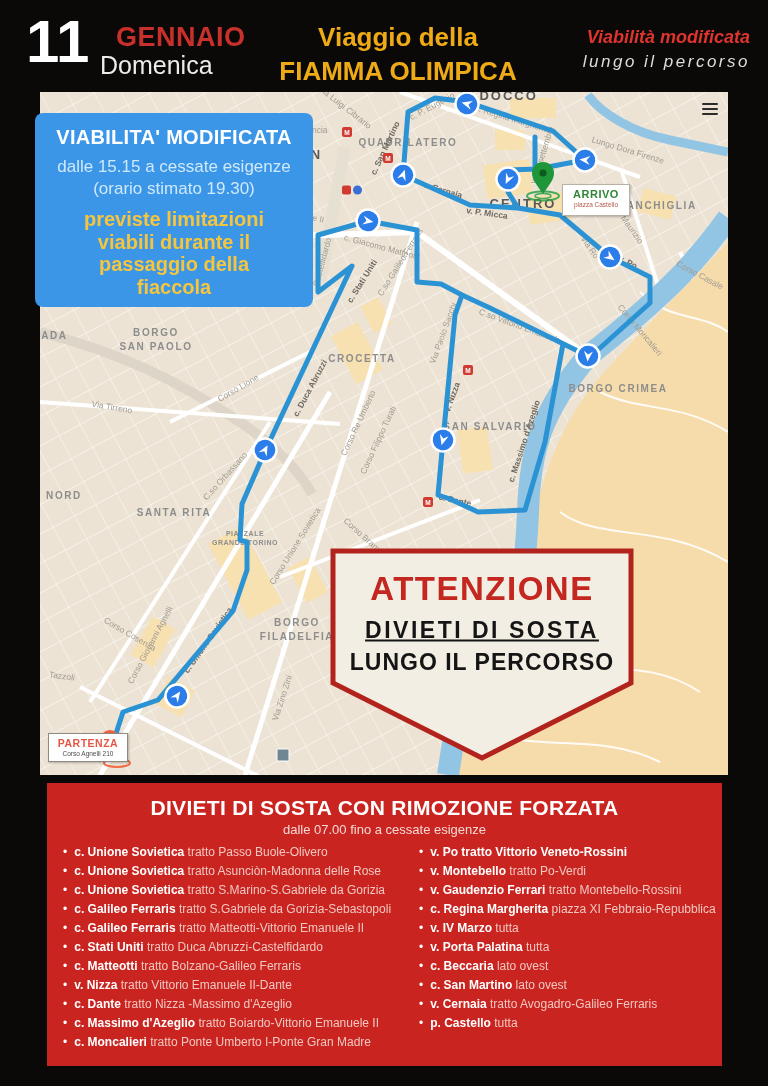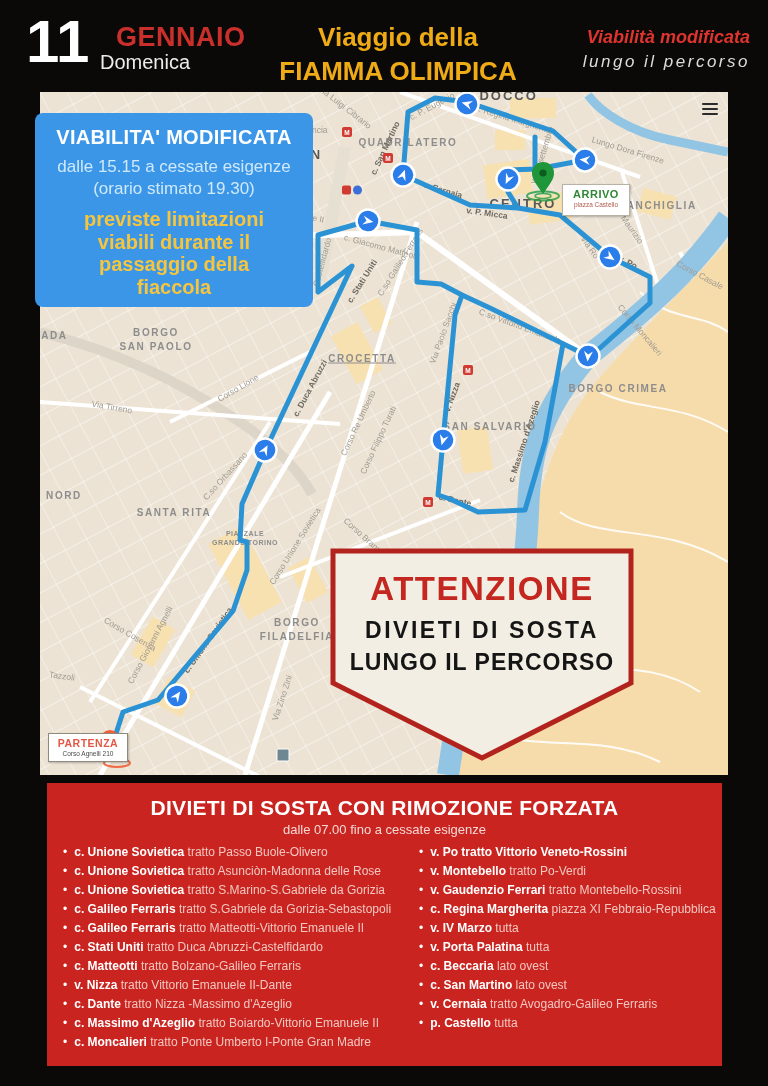--- a/index.html
+++ b/index.html
@@ -2,21 +2,21 @@
 <html><head>
 <meta charset="utf-8">
 <style>
   html,body{margin:0;padding:0;background:#0b0907;}
   body{width:768px;height:1086px;position:relative;overflow:hidden;
        font-family:"Liberation Sans","DejaVu Sans",sans-serif;}
   
   .hdr{position:absolute;left:0;top:0;width:768px;height:92px;background:#0b0907;}
   .day{position:absolute;left:26px;top:12px;font-size:60px;font-weight:700;color:#fff;line-height:1;}
   .month{position:absolute;left:116px;top:22px;font-size:27px;font-weight:700;color:#c9302c;letter-spacing:.5px;}
-  .weekday{position:absolute;left:100px;top:51px;font-size:20px;font-weight:400;color:#ececec;}
+  .weekday{position:absolute;left:100px;top:51px;font-size:25px;font-weight:400;color:#ececec;}
   .ctitle{position:absolute;left:398px;top:22px;transform:translateX(-50%);text-align:center;color:#efab16;white-space:nowrap;}
   .ctitle .l1{font-size:26px;font-weight:700;display:block;}
   .ctitle .l2{font-size:26px;font-weight:800;display:block;margin-top:3px;}
   .rtitle{position:absolute;right:18px;top:27px;text-align:right;font-style:italic;white-space:nowrap;}
   .rtitle .l1{display:block;font-size:18px;font-weight:700;color:#dd342e;}
   .rtitle .l2{display:block;font-size:17px;font-weight:400;color:#dcdcdc;letter-spacing:2.5px;margin-top:4px;}
   
   #map{position:absolute;left:40px;top:92px;width:688px;height:683px;background:#ece3d4;overflow:visible;}
   #map .clip{position:absolute;inset:0;overflow:hidden;}
   #map svg{position:absolute;left:0;top:0;}
@@ -38,21 +38,21 @@
   
   .infobox{position:absolute;left:-5px;top:21px;width:278px;height:194px;background:#3b96e8;border-radius:8px;
            z-index:5;text-align:center;color:#fff;}
   .infobox .t{font-size:20px;font-weight:800;margin-top:13px;letter-spacing:.3px;}
   .infobox .s1{font-size:17px;color:#cfe9fb;margin-top:8px;}
   .infobox .s2{font-size:17px;color:#cfe9fb;margin-top:2px;}
   .infobox .hl{font-size:20px;font-weight:800;color:#f6c53e;line-height:1.13;margin:9px auto 0;width:212px;}
   
   .bt{position:absolute;z-index:4;transform:translate(-50%,-50%);white-space:nowrap;font-weight:800;}
   .bt1{left:442px;top:497px;font-size:33px;color:#c3271f;letter-spacing:1.5px;}
-  .bt2{left:442px;top:538px;font-size:23px;color:#151515;letter-spacing:2.5px;}
+  .bt2{left:442px;top:538px;font-size:23px;color:#151515;letter-spacing:2.5px;text-decoration:underline;}
   .bt3{left:442px;top:570px;font-size:23px;color:#151515;letter-spacing:1px;}
   
   .mbox{position:absolute;background:#fff;border:1px solid #b8b2a4;box-shadow:1px 1px 2px rgba(0,0,0,.25);
         text-align:center;z-index:5;}
   .mbox .mt{font-weight:800;}
   .arrivo{left:522px;top:92px;width:66px;height:30px;}
   .arrivo .mt{font-size:11px;color:#2f8636;letter-spacing:.5px;margin-top:3px;}
   .arrivo .ms{font-size:6.5px;color:#b0594a;margin-top:1px;}
   .partenza{left:8px;top:641px;width:78px;height:27px;border-color:#8f8a7d;}
   .partenza .mt{font-size:10.5px;color:#e25845;letter-spacing:.5px;margin-top:3px;}
@@ -150,21 +150,21 @@
   <div id="map-labels">
         <span class="ml D" style="left: 458px; top: 3px; transform: translate(-50%, -50%);">ALDOCCO</span>
         <span class="ml D" style="left: 268px; top: 62px; transform: translate(-50%, -50%);">RIN</span>
         <span class="ml D" style="left: 483px; top: 111px; transform: translate(-50%, -50%);">CENTRO</span>
         <span class="ml d" style="left: 368px; top: 50px; transform: translate(-50%, -50%);">QUADRILATERO</span>
         <span class="ml d" style="left: 618px; top: 113px; transform: translate(-50%, -50%);">VANCHIGLIA</span>
         <span class="ml d" style="left: 578px; top: 296px; transform: translate(-50%, -50%);">BORGO CRIMEA</span>
         <span class="ml d" style="left: 450px; top: 334px; transform: translate(-50%, -50%);">SAN SALVARIO</span>
         <span class="ml d" style="left: 116px; top: 240px; transform: translate(-50%, -50%);">BORGO</span>
         <span class="ml d" style="left: 116px; top: 254px; transform: translate(-50%, -50%);">SAN PAOLO</span>
-        <span class="ml d" style="left: 322px; top: 266px; transform: translate(-50%, -50%); text-decoration: underline;">CROCETTA</span>
+        <span class="ml d" style="left: 322px; top: 266px; transform: translate(-50%, -50%);">CROCETTA</span>
         <span class="ml d" style="left: 24px; top: 403px; transform: translate(-50%, -50%);">NORD</span>
         <span class="ml d" style="left: 134px; top: 420px; transform: translate(-50%, -50%);">SANTA RITA</span>
         <span class="ml d" style="left: 257px; top: 530px; transform: translate(-50%, -50%);">BORGO</span>
         <span class="ml d" style="left: 257px; top: 544px; transform: translate(-50%, -50%);">FILADELFIA</span>
         <span class="ml d" style="left: 10px; top: 243px; transform: translate(-50%, -50%);">RADA</span>
         <span class="ml p" style="left: 205px; top: 441px; transform: translate(-50%, -50%);">PIAZZALE</span>
         <span class="ml p" style="left: 205px; top: 450px; transform: translate(-50%, -50%);">GRANDE TORINO</span>
         <span class="ml " style="left: 305px; top: 15px; transform: translate(-50%, -50%) rotate(38deg);">Via Luigi Cibrario</span>
         <span class="ml " style="left: 392px; top: 14px; transform: translate(-50%, -50%) rotate(-28deg);">c. P. Eugenio</span>
         <span class="ml " style="left: 473px; top: 27px; transform: translate(-50%, -50%) rotate(17deg);">c. Regina Margherita</span>

